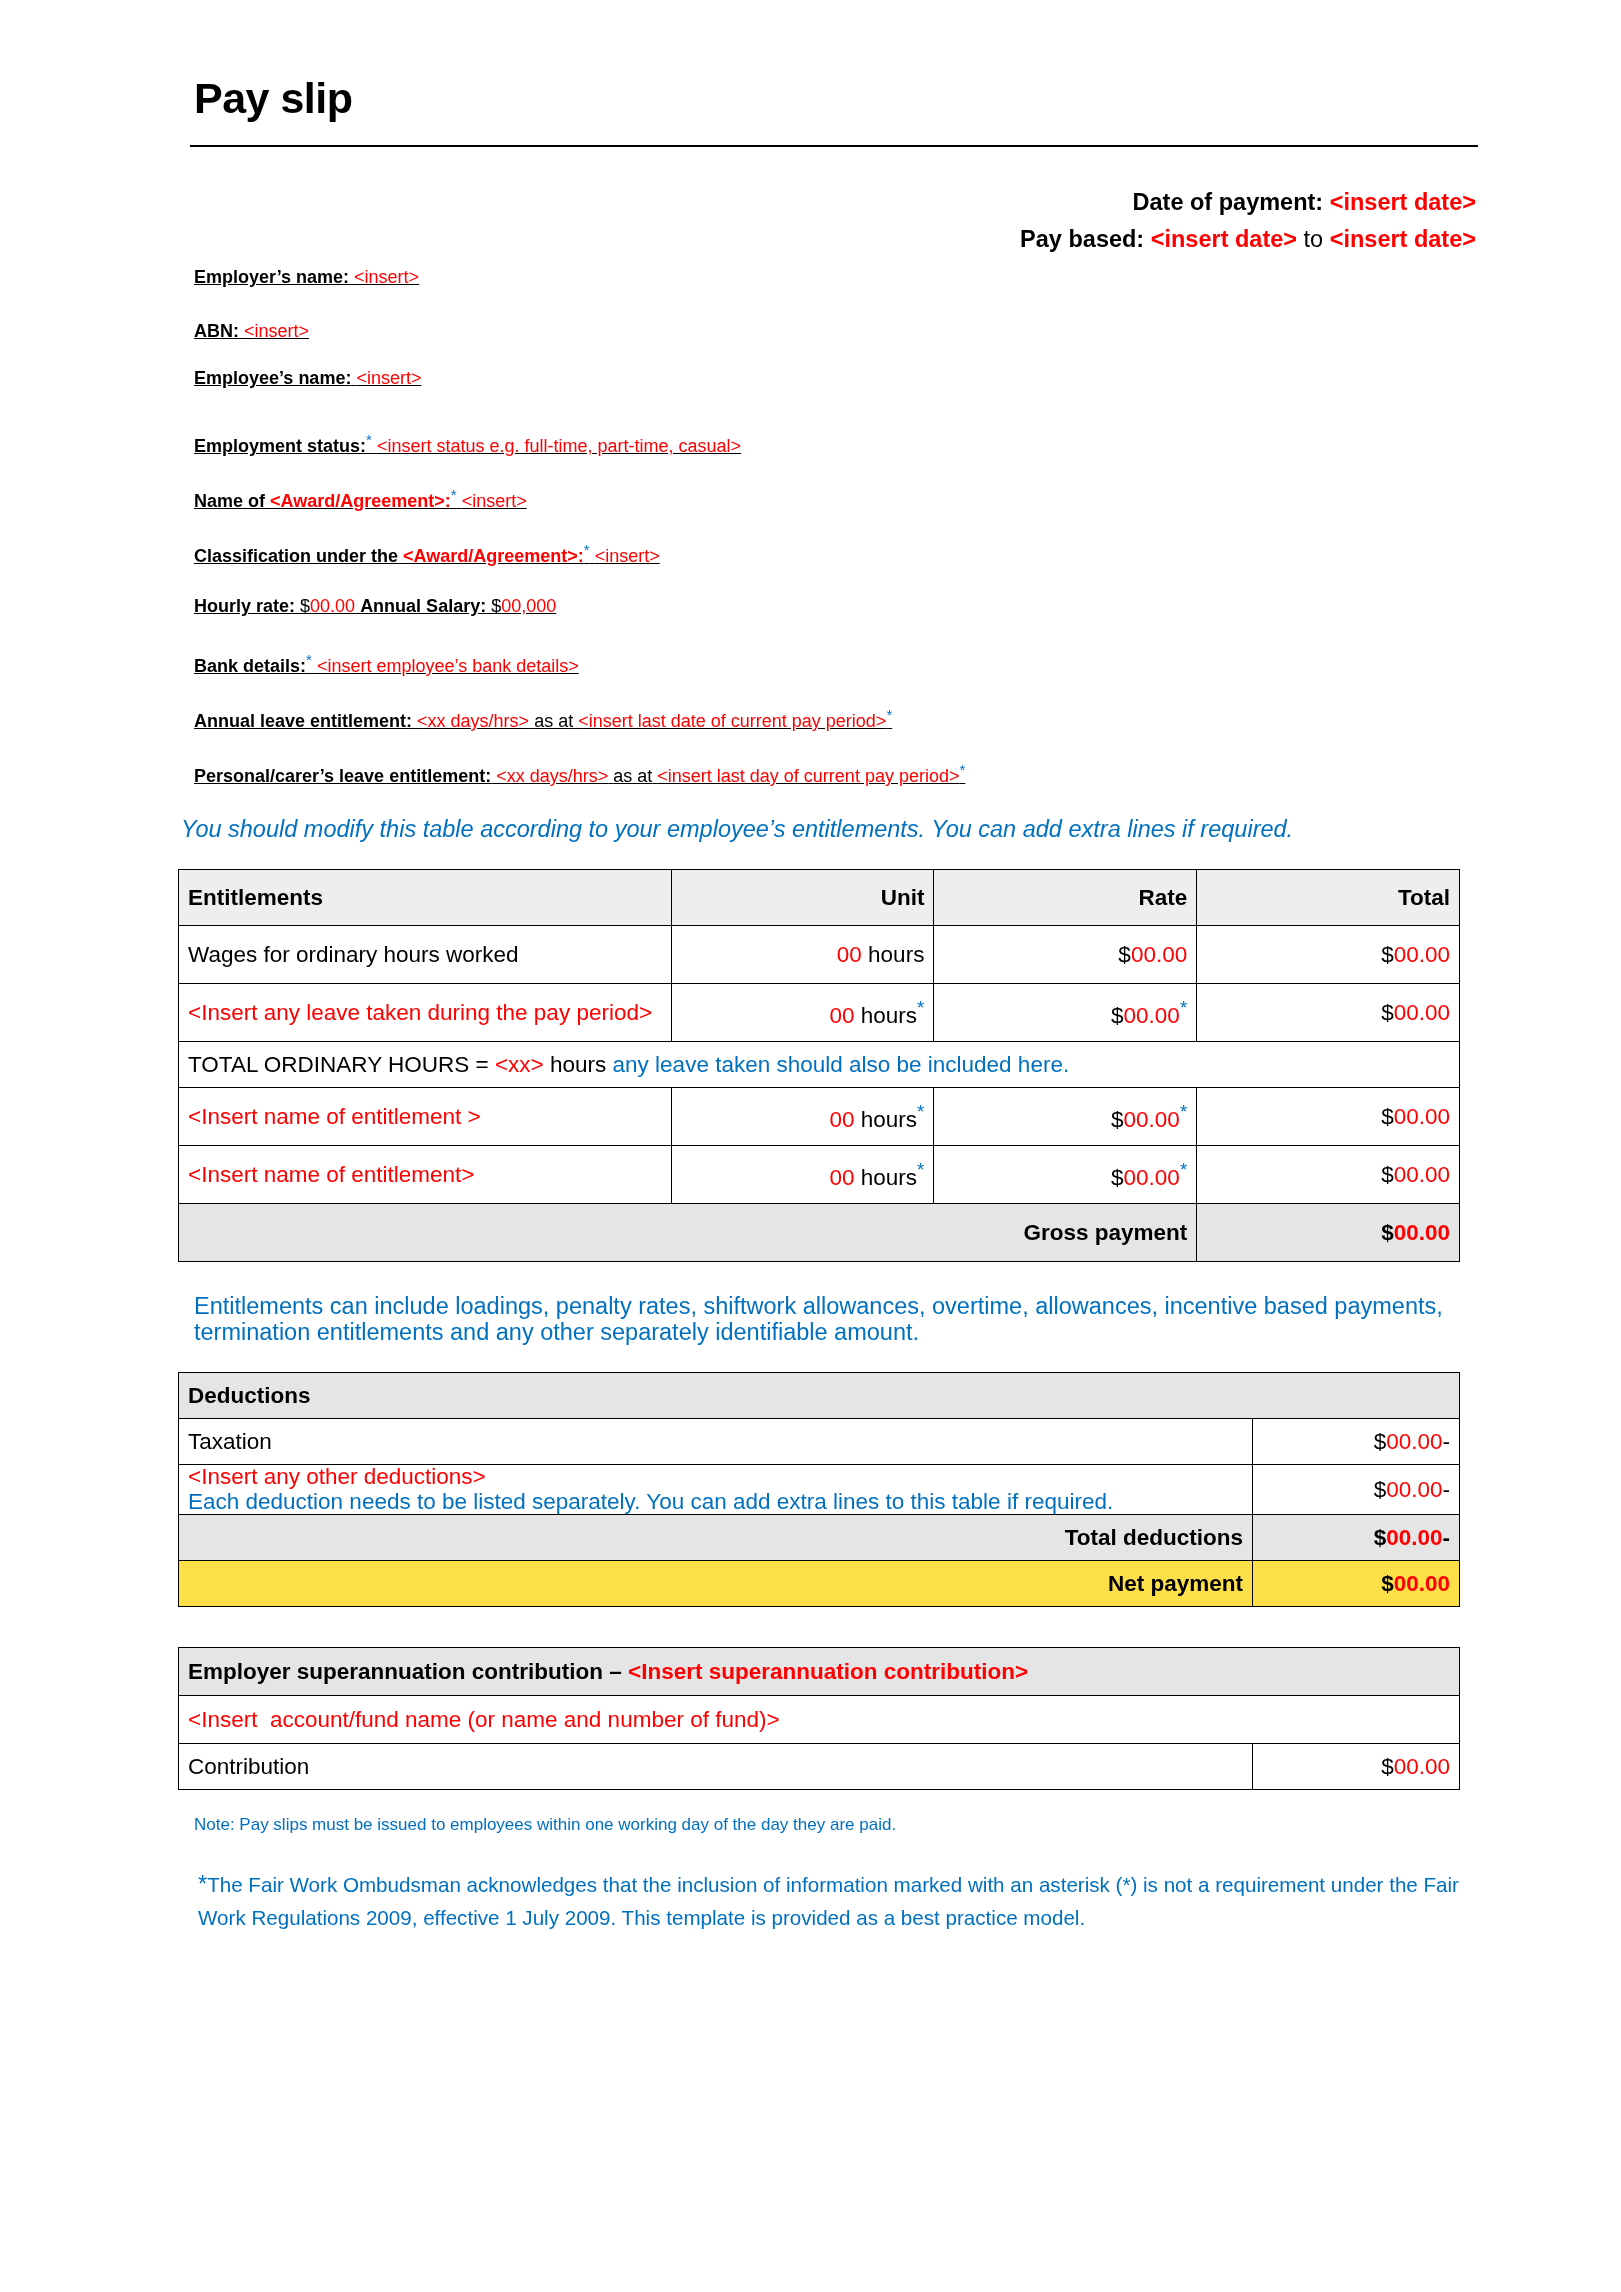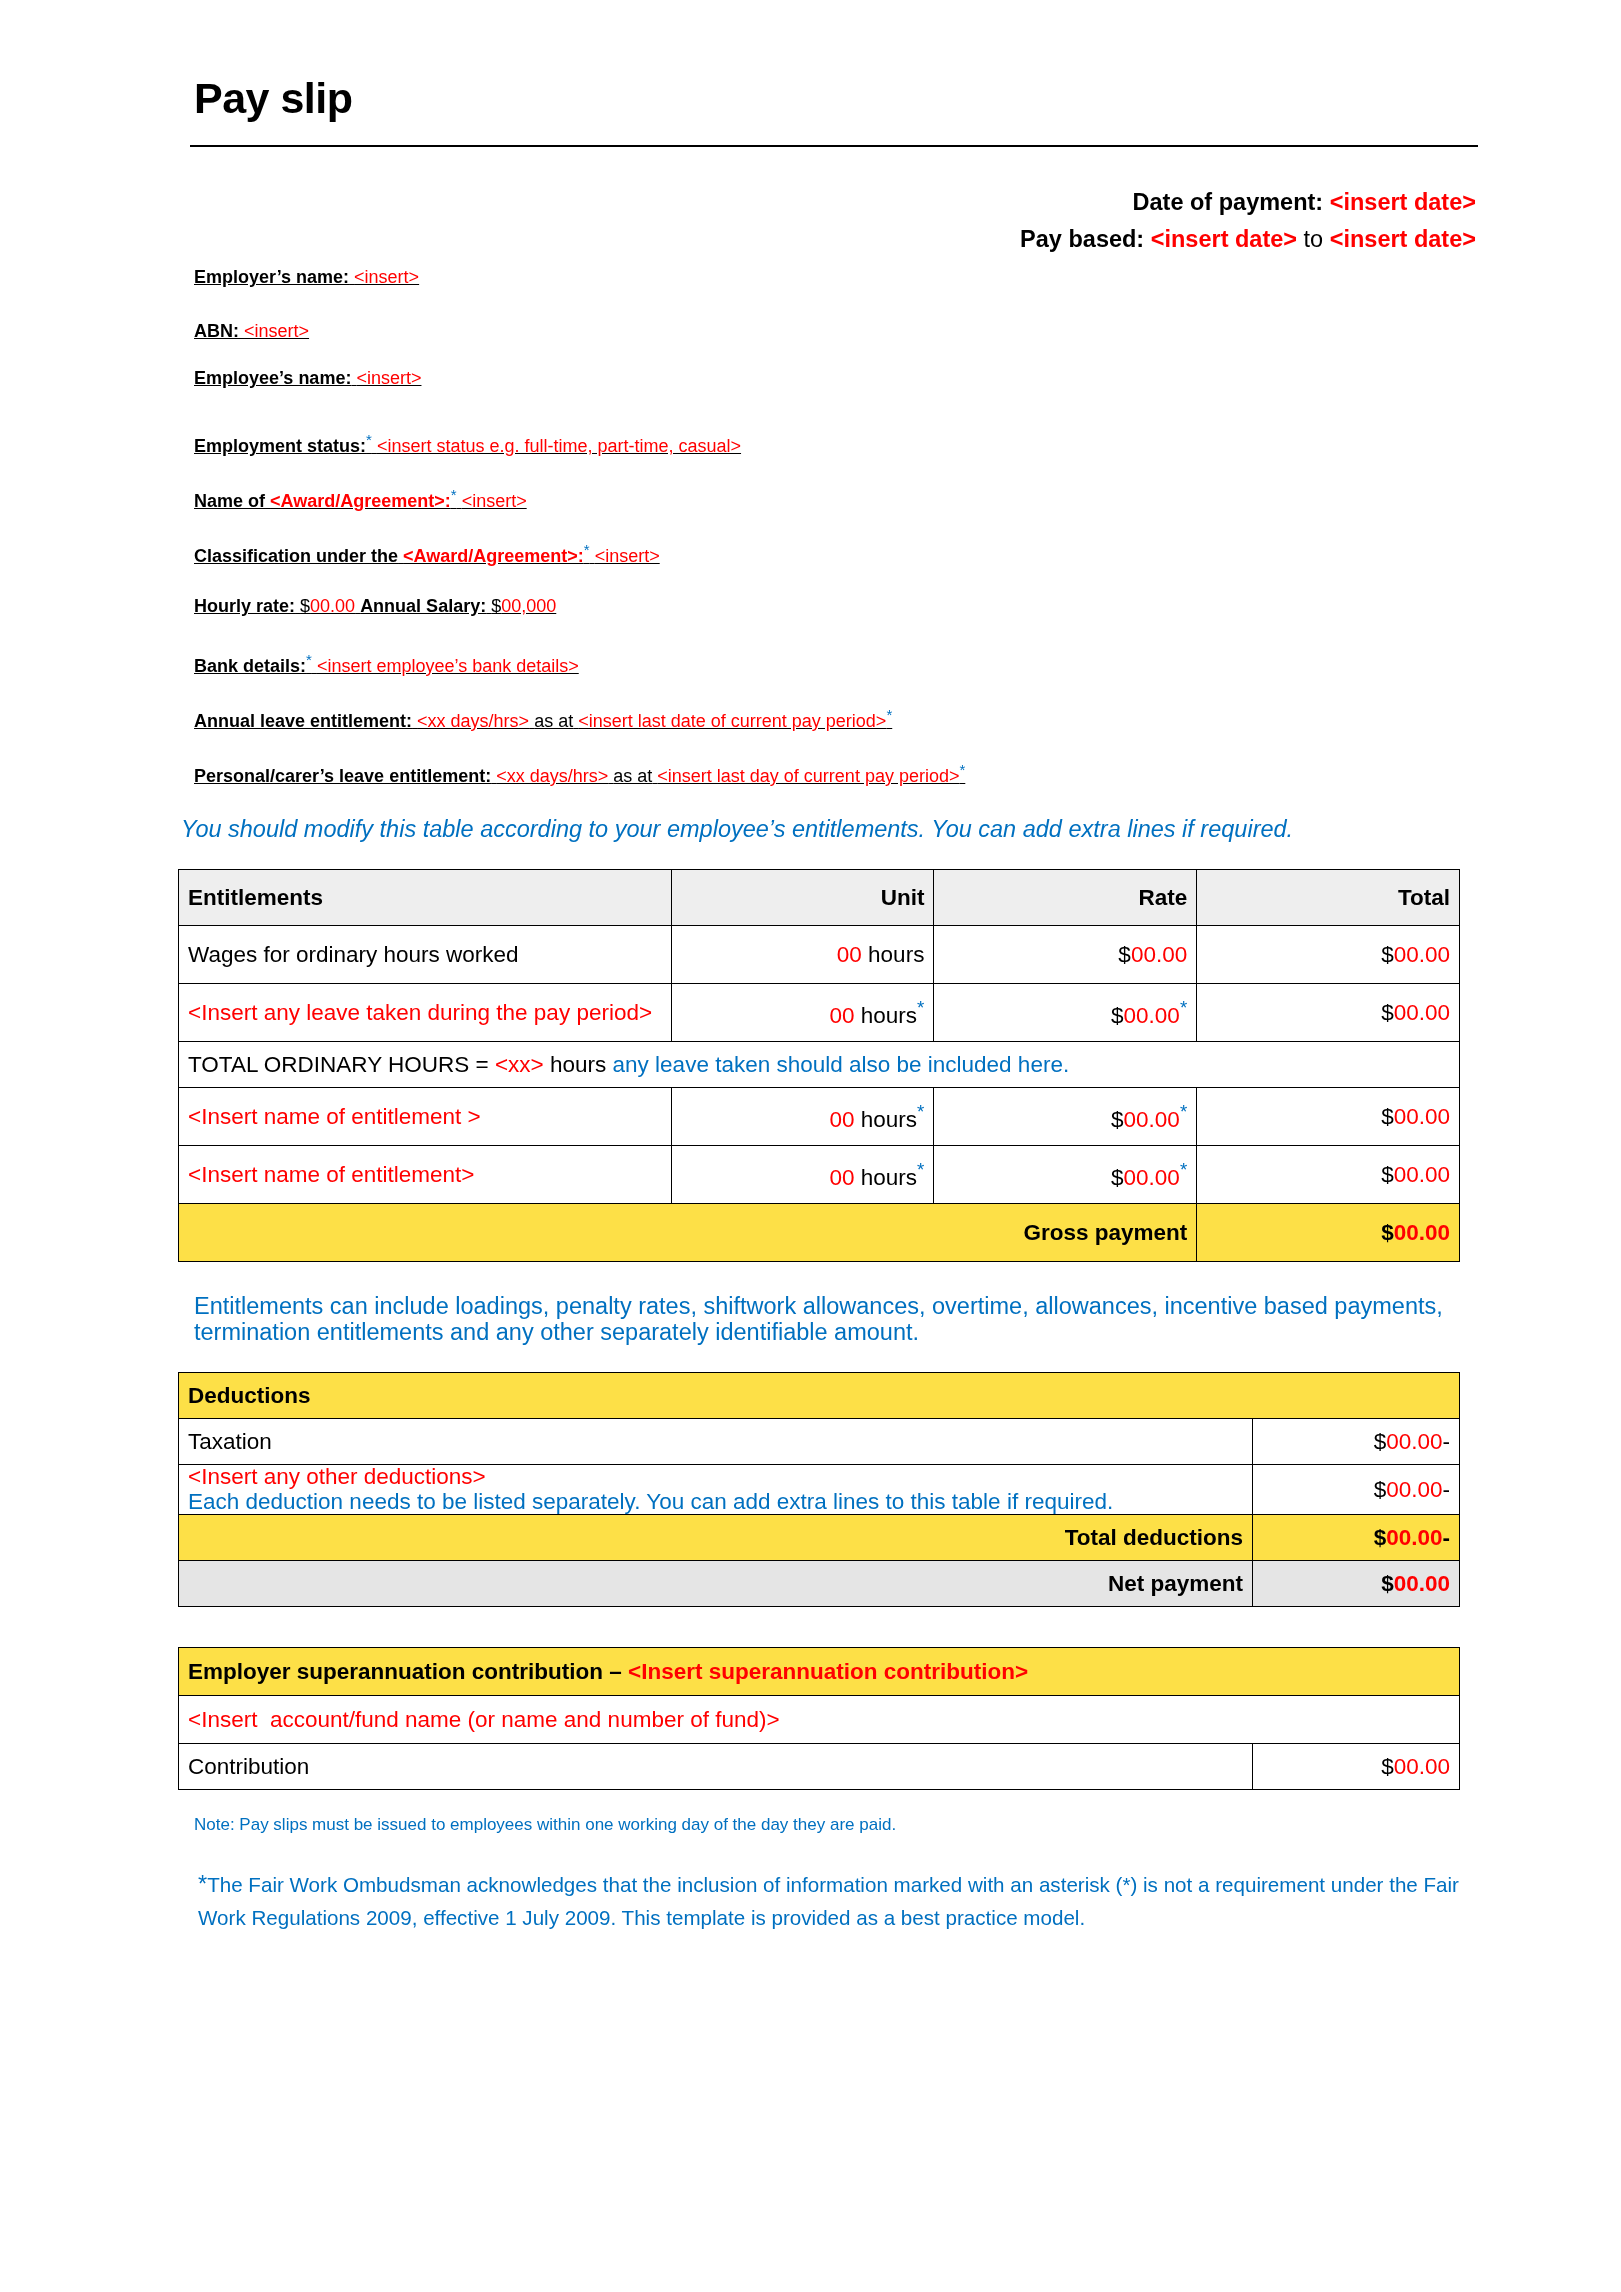--- a/index.html
+++ b/index.html
@@ -11,22 +11,22 @@
   #rule { position:absolute; left:190px; top:145px; width:1288px; height:0; border-top:2.9px solid #000; }
   .hdr-line { position:absolute; right:145px; font-size:23.5px; font-weight:bold; text-align:right; }
   .field { position:absolute; left:194px; font-size:18px;text-decoration:underline; }
   .field .lbl { font-weight:bold; }
   .instr { position:absolute; left:181px; font-size:23.5px; font-style:italic; color:#0070c0; }
   table { border-collapse:collapse; position:absolute; left:178px; font-size:22.5px; }
   td { border:1.5px solid #000; padding:0 9px; }
   .ent td { height:57px; }
   .ent .hd td { background:#eeeeee; font-weight:bold; height:55px; }
   .r { text-align:right; }
-  .pink { background:#fde047; }
-  .grey { background:#e5e5e5; }
+  .pink { background:#e5e5e5; }
+  .grey { background:#fde047; }
   .note { position:absolute; left:194px; font-size:22.5px; color:#0070c0; }
   .foot { position:absolute; left:198px; font-size:20.6px; color:#0070c0; line-height:33px; width:1294px; }
 </style>
 </head>
 <body>
 
 <div id="title">Pay slip</div>
 <div id="rule"></div>
 
 <div class="hdr-line" style="top:189px;">

